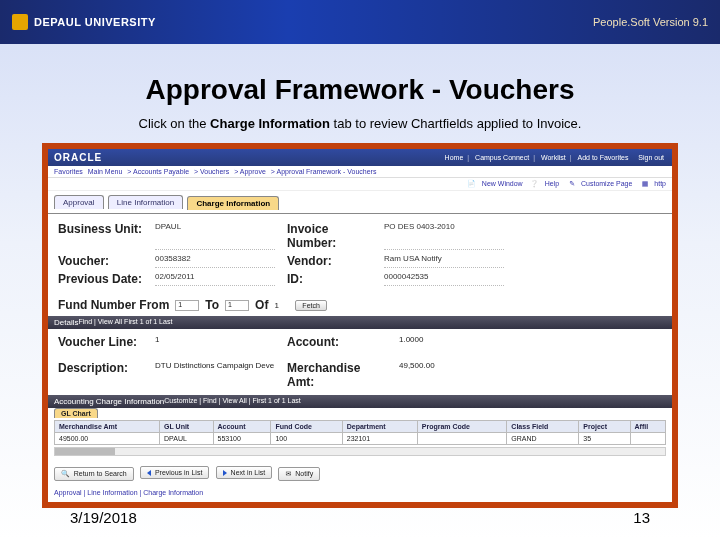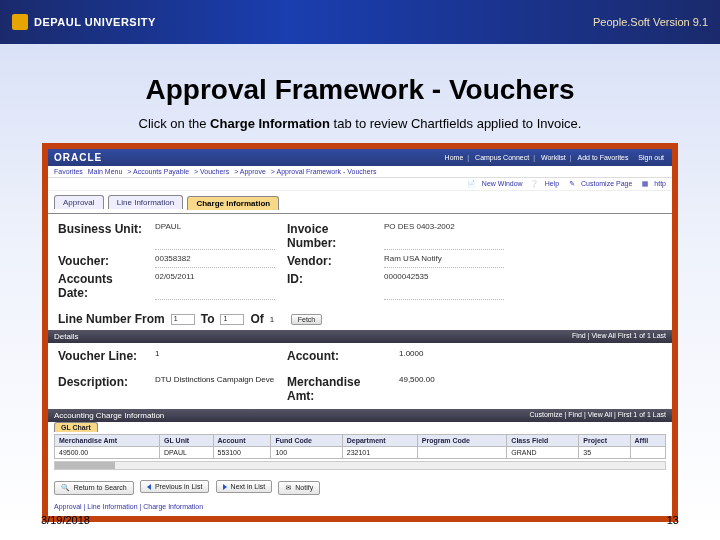--- a/index.html
+++ b/index.html
@@ -76,21 +76,21 @@
   .tinyin {
     border:1px solid #aaa; width:24px; height:11px; font-size:7px; padding:0 2px;
     display:inline-block; background:#fff;
   }
   .tinybtn {
     border:1px solid #999; background:linear-gradient(#fff,#ddd);
     padding:1px 6px; font-size:7px; border-radius:2px;
   }
   .barhead {
     background:linear-gradient(#556,#334); color:#fff;
-    padding:2px 6px; font-size:8px; display:flex; justify-content:space-between;
+    padding:2px 6px; font-size:8px; display:flex; 
   }
   .barhead .r { font-size:7px; }
   .details { display:grid; grid-template-columns:85px 120px 100px 100px; gap:12px 12px; padding:6px 10px;}
   .subtabrow { padding:0 6px; }
   .subtab {
     display:inline-block; padding:1px 6px; font-size:7px;
     border:1px solid #888; border-bottom:none; background:#f8d889; font-weight:bold;
     border-top-left-radius:3px; border-top-right-radius:3px;
   }
   .tbl { width:calc(100% - 12px); margin:2px 6px; border-collapse:collapse; }
@@ -105,22 +105,22 @@
     padding:2px 6px; font-size:7px; border-radius:2px; margin-right:4px;
   }
   .arrow-left, .arrow-right {
     width:0;height:0;border-top:3px solid transparent;border-bottom:3px solid transparent;
   }
   .arrow-left{ border-right:4px solid #2255cc; }
   .arrow-right{ border-left:4px solid #2255cc; }
   .bottomlinks { padding:0 6px 6px 6px; font-size:7px; color:#33a; }
   .footer {
     position:absolute; bottom:14px; left:0; right:0;
-    display:flex; justify-content:space-between; padding:0 41px;
-    font-size:11px; color:#000;
+    display:flex; justify-content:space-between; padding:0 70px;
+    font-size:15px; color:#000;
   }
 </style>
 </head>
 <body>
 
 <div class="topbar">
   <div class="logo">
     <span class="logo-badge"></span>
     <span class="logo-text">DEPAUL UNIVERSITY</span>
   </div>
@@ -164,33 +164,33 @@
   <div class="tabrow">
     <span class="tab">Approval</span>
     <span class="tab">Line Information</span>
     <span class="tab active">Charge Information</span>
   </div>
 
   <div class="formgrid">
     <div class="flabel">Business Unit:</div>
     <div class="fval">DPAUL</div>
     <div class="flabel">Invoice Number:</div>
-    <div class="fval">PO DES 0403-2002</div>
+    <div class="fval">PO DES 0403-2010</div>
     <div class="flabel">Voucher:</div>
     <div class="fval">00358382</div>
     <div class="flabel">Vendor:</div>
     <div class="fval">Ram USA Notify</div>
-    <div class="flabel">Accounts Date:</div>
+    <div class="flabel">Previous Date:</div>
     <div class="fval">02/05/2011</div>
     <div class="flabel">ID:</div>
     <div class="fval">0000042535</div>
   </div>
 
   <div class="rowline">
-    <span class="flabel">Line Number From</span>
+    <span class="flabel">Fund Number From</span>
     <span class="tinyin">1</span>
     <span class="flabel">To</span>
     <span class="tinyin">1</span>
     <span class="flabel">Of</span>
     <span>1</span>
     &nbsp;&nbsp;
     <span class="tinybtn">Fetch</span>
   </div>
 
   <div class="barhead">

